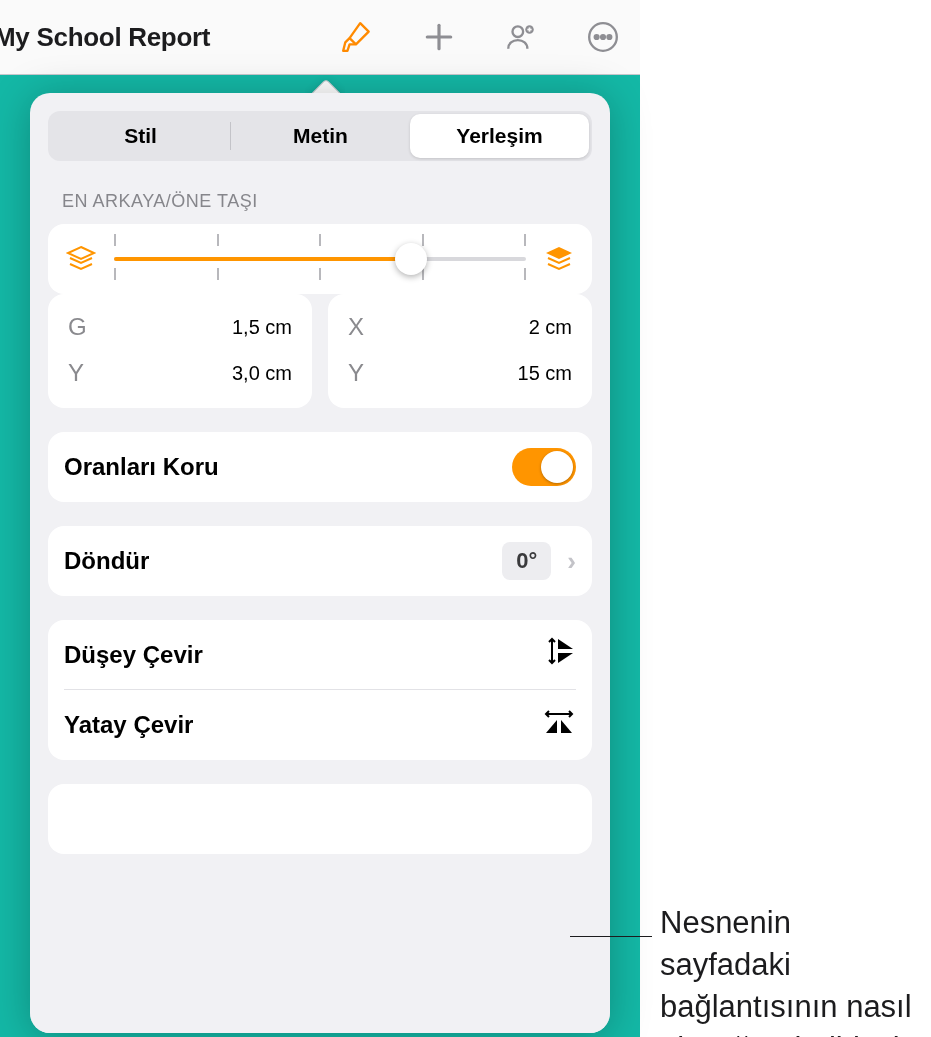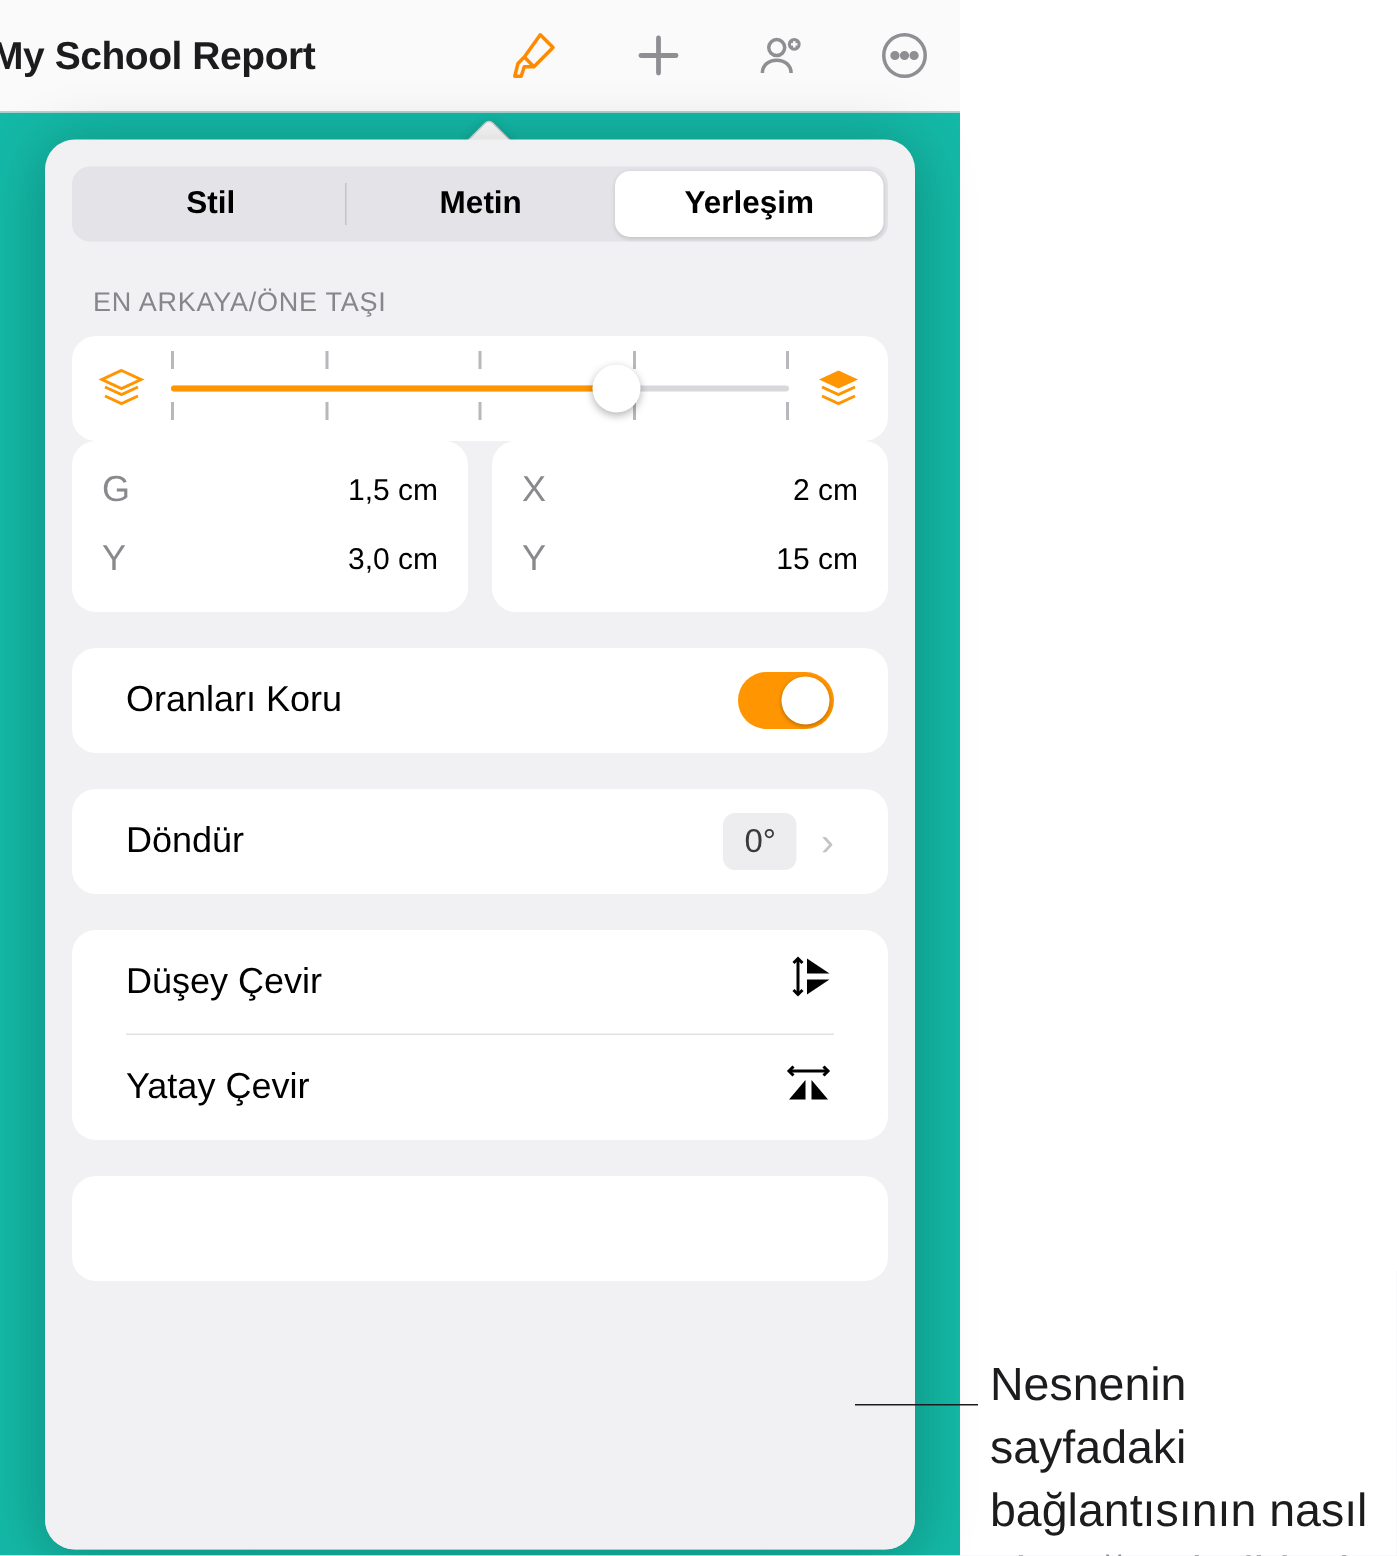--- a/index.html
+++ b/index.html
@@ -136,21 +136,21 @@
   .slider-knob { position:absolute; left:72%; transform:translateX(-50%); width:32px; height:32px; background:#fff; border-radius:50%; box-shadow:0 2px 6px rgba(0,0,0,0.3); }
 
   
   .sp-row { display:flex; gap:16px; }
   .sp-card { flex:1; padding:10px 20px 12px 20px; }
   .sp-line { display:flex; justify-content:space-between; align-items:center; height:46px; }
   .sp-key { color:#8a8a8e; font-size:24px; }
   .sp-val { color:#000; font-size:20px; }
 
   
-  .row-card { padding:0 36px; margin-top:24px; }
+  .row-card { padding:0 16px; margin-top:24px;font-weight:bold; }
   .row {
     display:flex; align-items:center; justify-content:space-between;
     height:70px;
     border-bottom:1px solid #e2e2e6;
   }
   .row:last-child { border-bottom:none; }
   .row-label { font-size:24px; color:#000; }
 
   .toggle { width:64px; height:38px; background:#ff9500; border-radius:19px; position:relative; }
   .toggle::after { content:""; position:absolute; right:3px; top:3px; width:32px; height:32px; background:#fff; border-radius:50%; box-shadow:0 1px 3px rgba(0,0,0,0.3); }

